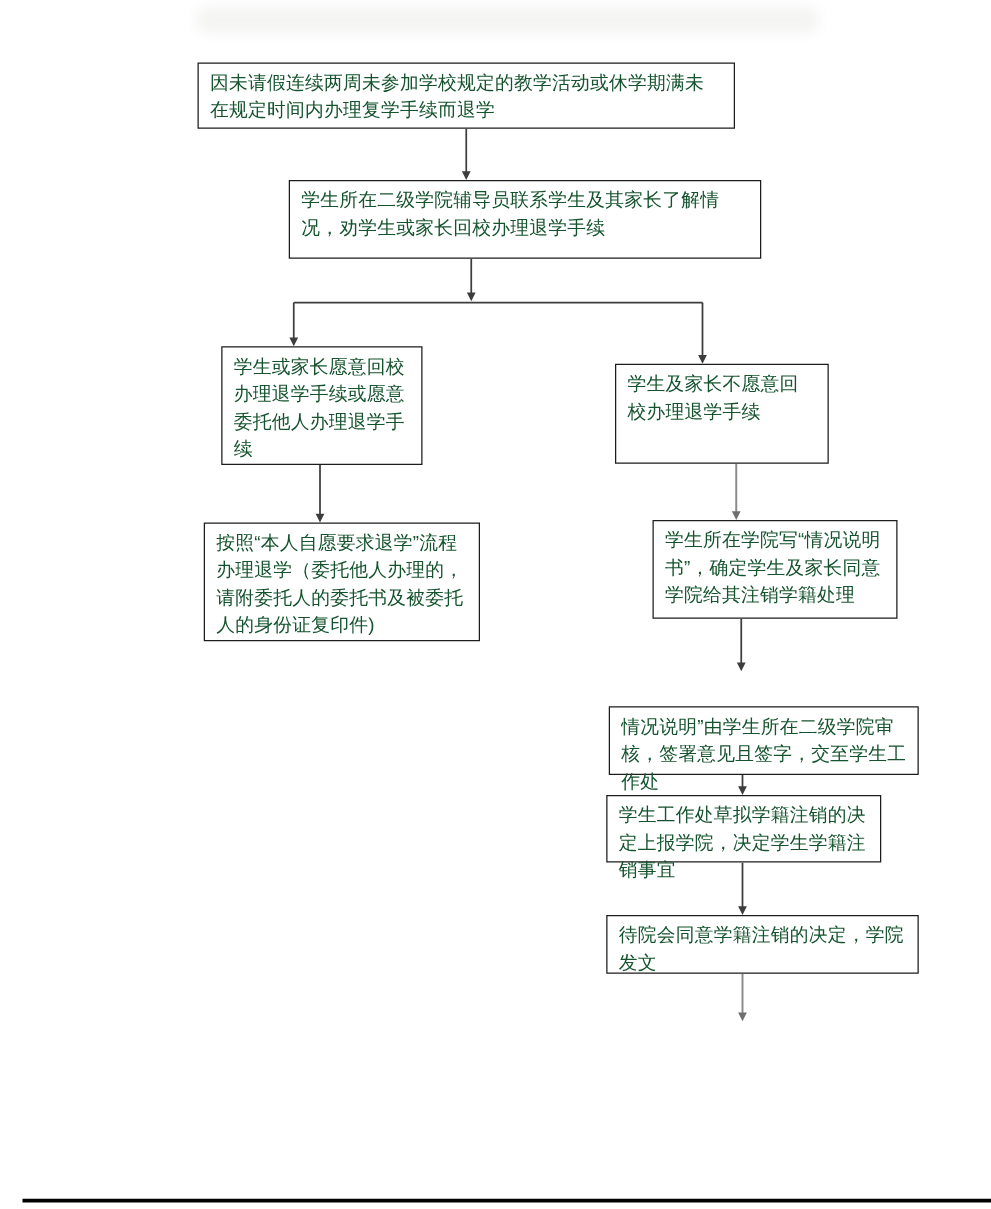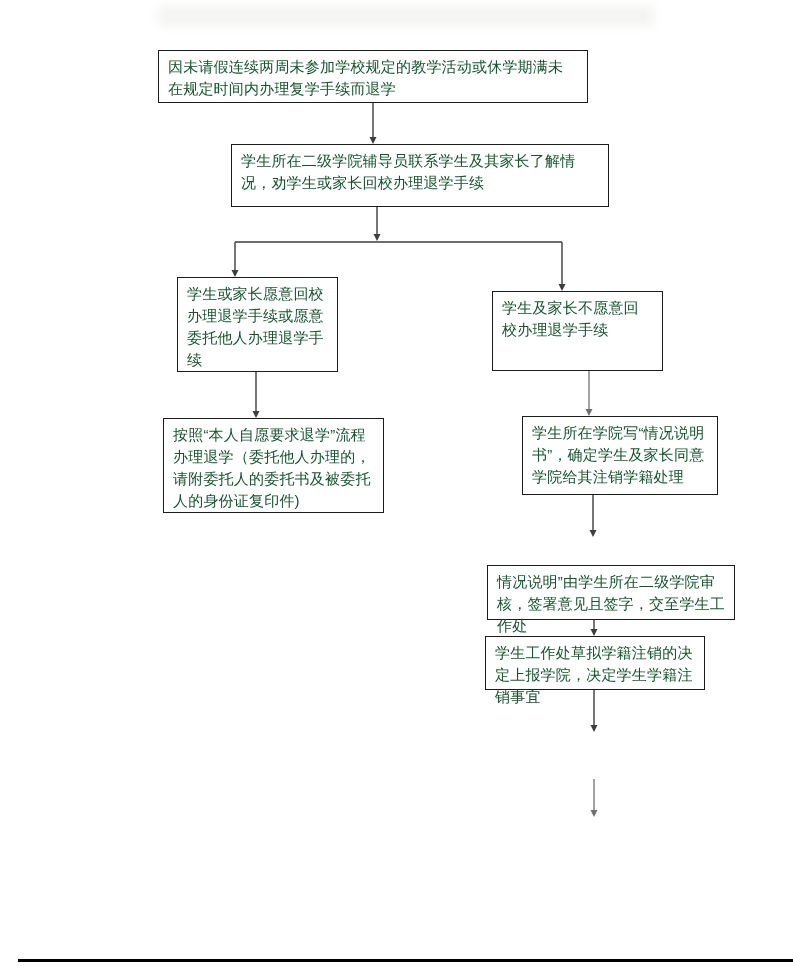--- a/index.html
+++ b/index.html
@@ -110,17 +110,18 @@
   <div class="node" style="left:492px;top:291px;width:171px;height:80px;">学生及家长不愿意回校办理退学手续</div>
 
   <div class="node" style="left:163px;top:418px;width:221px;height:95px;">按照“本人自愿要求退学”流程办理退学（委托他人办理的，请附委托人的委托书及被委托人的身份证复印件)</div>
 
   <div class="node" style="left:487px;top:416px;width:196px;height:79px;margin-left:35px;">学生所在学院写“情况说明书”，确定学生及家长同意学院给其注销学籍处理</div>
 
   <div class="node" style="left:487px;top:537px;width:248px;height:55px;margin-top:28px;">情况说明”由学生所在二级学院审核，签署意见且签字，交至学生工作处</div>
 
   <div class="node" style="left:485px;top:636px;width:220px;height:54px;">学生工作处草拟学籍注销的决定上报学院，决定学生学籍注销事宜</div>
 
+  <div class="node" style="left:485px;top:732px;width:250px;height:47px;">待院会同意学籍注销的决定，学院发文</div>
 
 
   <div class="bottom-rule"></div>
 
 </div>
 
 </body></html>

